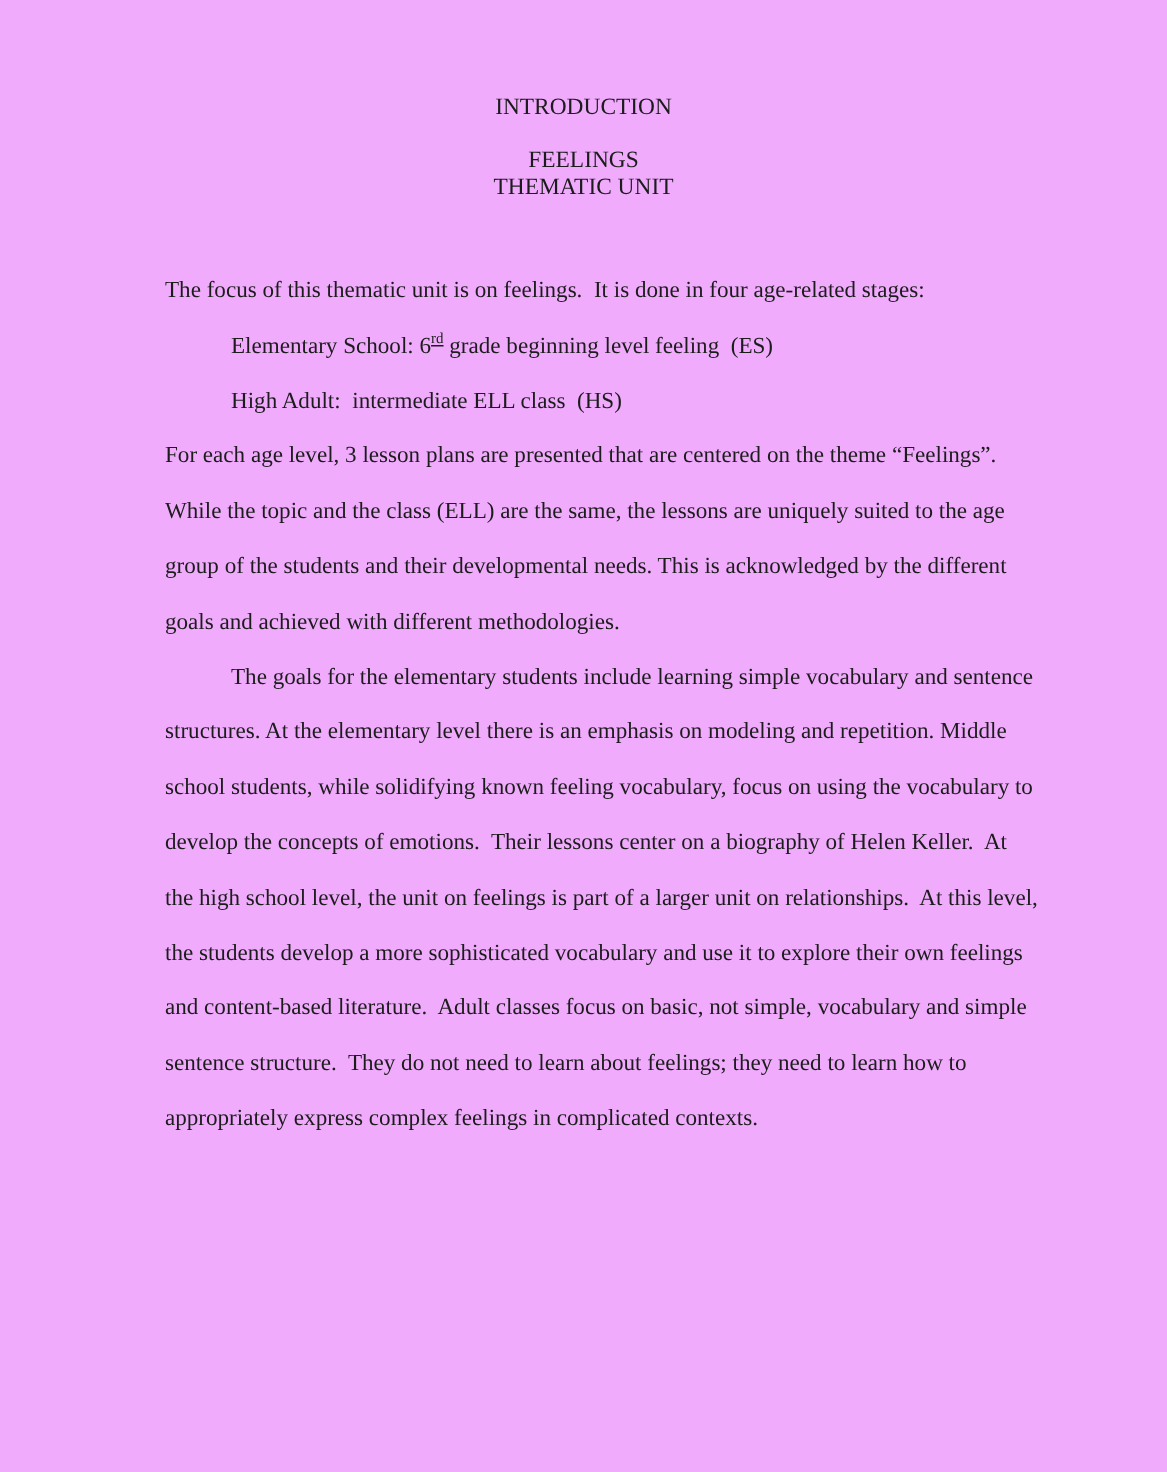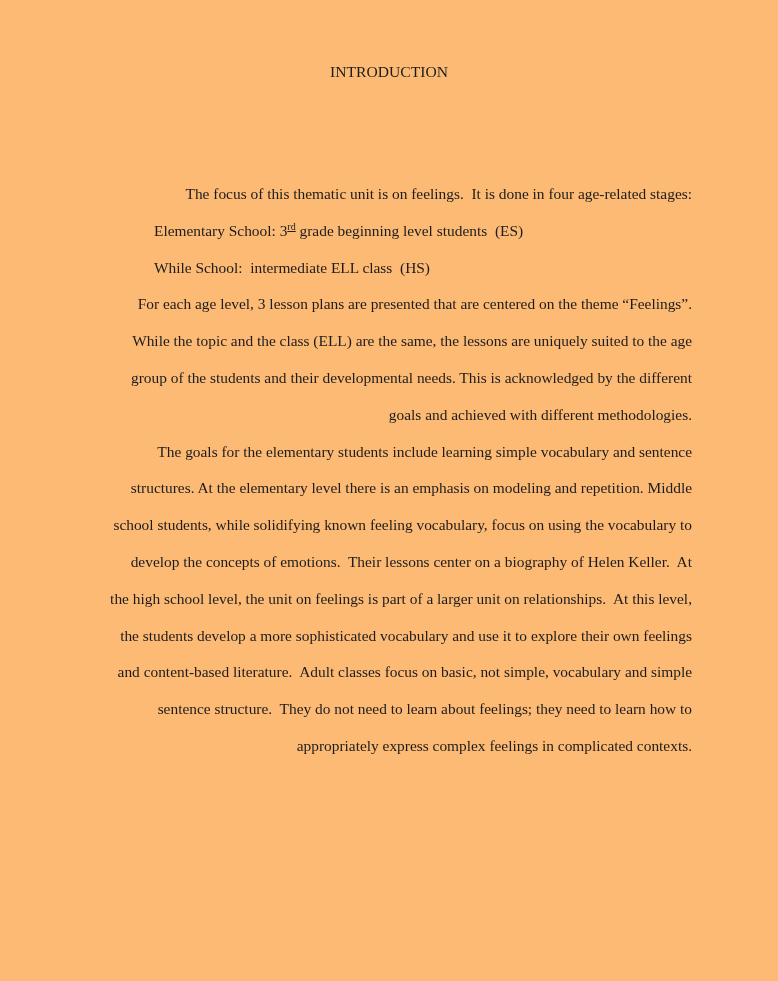--- a/index.html
+++ b/index.html
@@ -1,21 +1,21 @@
 <!DOCTYPE html>
 <html><head>
 <meta charset="utf-8">
 <style>
   * { margin: 0; padding: 0; box-sizing: border-box; }
   html, body { background: #ffffff; }
   .page {
     position: relative;
     width: 778px;
     height: 981px;
-    background: #fdba74;
+    background: #f0abfc;
     color: #1c1c1c;
     font-family: "Liberation Serif", "DejaVu Serif", serif;
     overflow: hidden;
   }
   .title-block {
     position: absolute;
     top: 63px;
     left: 0;
     width: 100%;
     text-align: center;
@@ -25,47 +25,51 @@
   .doc-title { margin-bottom: 17px; }
   .doc-subtitle div { line-height: 18px; }
   .body-block {
     position: absolute;
     top: 176px;
     left: 110px;
     width: 582px;
     font-size: 15.4px;
     line-height: 36.8px;
   }
-  .para { white-space: pre-wrap; text-align: right; }
+  .para { white-space: pre-wrap; }
   .stage-line { white-space: pre-wrap; text-indent: 44px; }
   .indent-first { text-indent: 44px; }
   sup.ordinal {
     font-size: 10px;
     line-height: 0;
     vertical-align: super;
     text-decoration: underline;
   }
 </style>
 </head>
 <body>
 
 <div class="page">
 
   <div class="title-block">
     <div class="doc-title">INTRODUCTION</div>
+    <div class="doc-subtitle">
+      <div>FEELINGS</div>
+      <div>THEMATIC UNIT</div>
+    </div>
   </div>
 
   <div class="body-block">
 
     <p class="para">The focus of this thematic unit is on feelings.  It is done in four age-related stages:</p>
 
-    <p class="stage-line"><span>Elementary School: 3</span><sup class="ordinal">rd</sup><span> grade beginning level students  (ES)</span></p>
+    <p class="stage-line"><span>Elementary School: 6</span><sup class="ordinal">rd</sup><span> grade beginning level feeling  (ES)</span></p>
 
 
-    <p class="stage-line"><span>While School:  intermediate ELL class  (HS)</span><sup class="ordinal"></sup><span></span></p>
+    <p class="stage-line"><span>High Adult:  intermediate ELL class  (HS)</span><sup class="ordinal"></sup><span></span></p>
 
 
     <p class="para">For each age level, 3 lesson plans are presented that are centered on the theme “Feelings”. While the topic and the class (ELL) are the same, the lessons are uniquely suited to the age group of the students and their developmental needs. This is acknowledged by the different goals and achieved with different methodologies.</p>
 
     <p class="para indent-first">The goals for the elementary students include learning simple vocabulary and sentence structures. At the elementary level there is an emphasis on modeling and repetition. Middle school students, while solidifying known feeling vocabulary, focus on using the vocabulary to develop the concepts of emotions.  Their lessons center on a biography of Helen Keller.  At the high school level, the unit on feelings is part of a larger unit on relationships.  At this level, the students develop a more sophisticated vocabulary and use it to explore their own feelings and content-based literature.  Adult classes focus on basic, not simple, vocabulary and simple sentence structure.  They do not need to learn about feelings; they need to learn how to appropriately express complex feelings in complicated contexts.</p>
 
   </div>
 
 </div>
 

